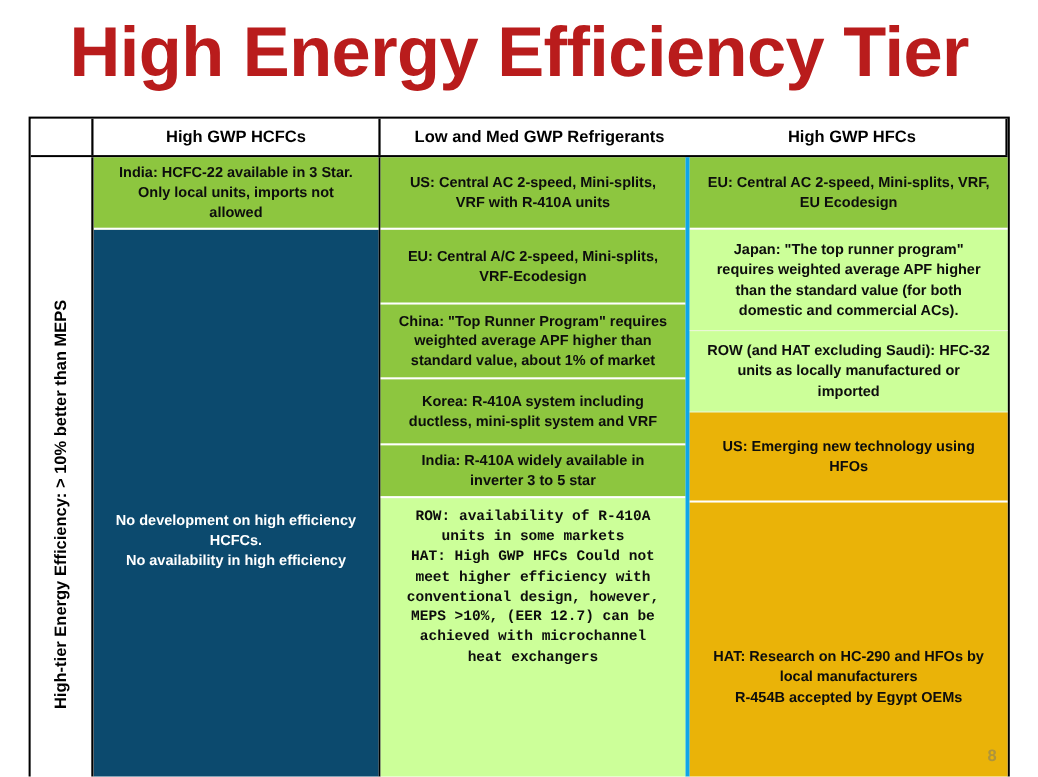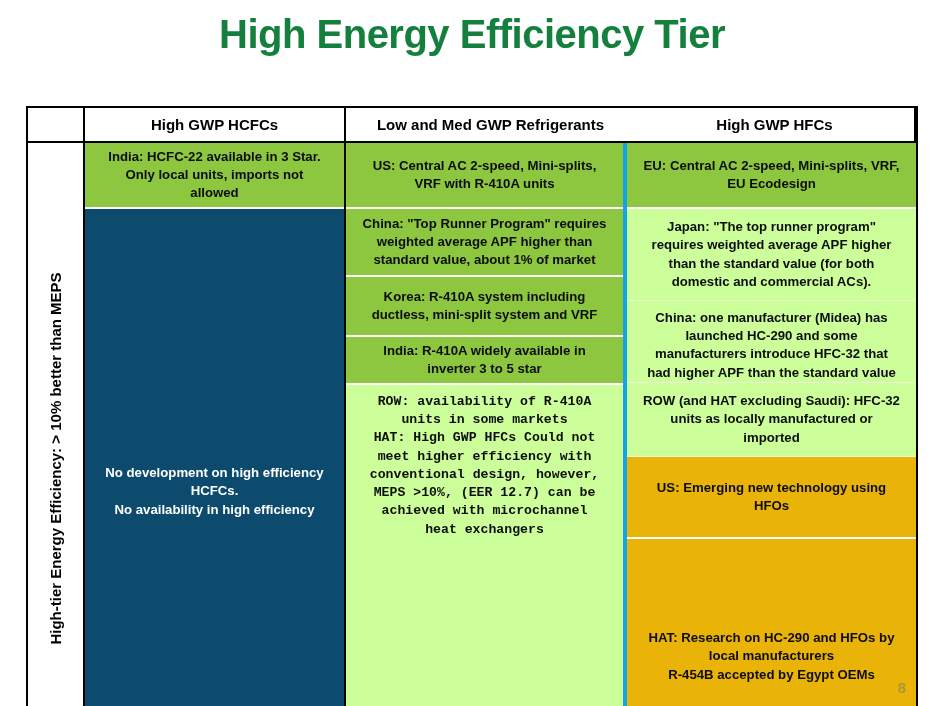--- a/index.html
+++ b/index.html
@@ -15,23 +15,23 @@
     position: relative;
   }
 
   
   .slide-title {
     position: absolute;
     top: 12px;
     left: 0;
     width: 944px;
     text-align: center;
-    font-size: 40px;
-    font-weight: bold;
-    color: #15803d;
+    font-size: 64px;
+    font-weight: bold;
+    color: #b91c1c;
     letter-spacing: -0.5px;
     line-height: 1.1;
     font-family: "Liberation Sans", sans-serif;
   }
 
   
   .table-wrap {
     position: absolute;
     left: 26px;
     top: 106px;
@@ -167,32 +167,32 @@
     </div>
 
     <div class="col col-hcfc">
       <div class="cell bg-green sep-white" style="flex:0 0 66px;">India: HCFC-22 available in 3 Star.  Only local units, imports not allowed</div>
       <div class="cell bg-rust" style="flex:1 1 auto; white-space:pre-line;">No development on high efficiency HCFCs.
 No availability in high efficiency</div>
     </div>
 
     <div class="col col-hfc">
       <div class="cell bg-green sep-white" style="flex:0 0 66px;">US: Central AC 2-speed, Mini-splits, VRF with R-410A units</div>
+      <div class="cell bg-green sep-white" style="flex:0 0 68px;">EU: Central A/C 2-speed, Mini-splits, VRF-Ecodesign</div>
       <div class="cell bg-green sep-white" style="flex:0 0 68px;">China: "Top Runner Program" requires weighted average APF higher than standard value, about 1% of market</div>
       <div class="cell bg-green sep-white" style="flex:0 0 60px;">Korea: R-410A system including ductless, mini-split system and VRF</div>
       <div class="cell bg-green sep-white" style="flex:0 0 48px;">India: R-410A widely available in inverter 3 to 5 star</div>
       <div class="cell bg-lgreen top" style="flex:1 1 auto; white-space:pre-line;font-family:Liberation Mono, monospace;">ROW: availability of R-410A units in some markets
 HAT: High GWP HFCs Could not meet higher efficiency with conventional design, however, MEPS &gt;10%, (EER 12.7) can be achieved with microchannel heat exchangers</div>
       <div class="cell bg-rust" style="flex:0 0 32px;">Japan: Not available</div>
     </div>
 
     <div class="col col-lowgwp">
       <div class="cell bg-green sep-white" style="flex:0 0 66px;">EU: Central AC 2-speed, Mini-splits, VRF, EU Ecodesign</div>
       <div class="cell bg-lgreen sep-faint" style="flex:0 0 92px;">Japan: "The top runner program" requires weighted average APF higher than the standard value (for both domestic and commercial ACs).</div>
-      <div class="cell bg-lgreen sep-faint top" style="flex:0 0 82px;">China: one manufacturer (Midea) has launched HC-290 and some manufacturers introduce HFC-32 that had higher APF than the standard value</div>
       <div class="cell bg-lgreen sep-faint" style="flex:0 0 74px;">ROW (and HAT excluding Saudi): HFC-32 units as locally manufactured or imported</div>
       <div class="cell bg-amber sep-white" style="flex:0 0 82px;">US: Emerging new technology using HFOs</div>
       <div class="cell bg-amber" style="flex:1 1 auto; white-space:pre-line;">HAT: Research on HC-290 and HFOs by local manufacturers
 R-454B accepted by Egypt OEMs</div>
     </div>
 
   </div>
 </div>
 
 <div class="page-number">8</div>

